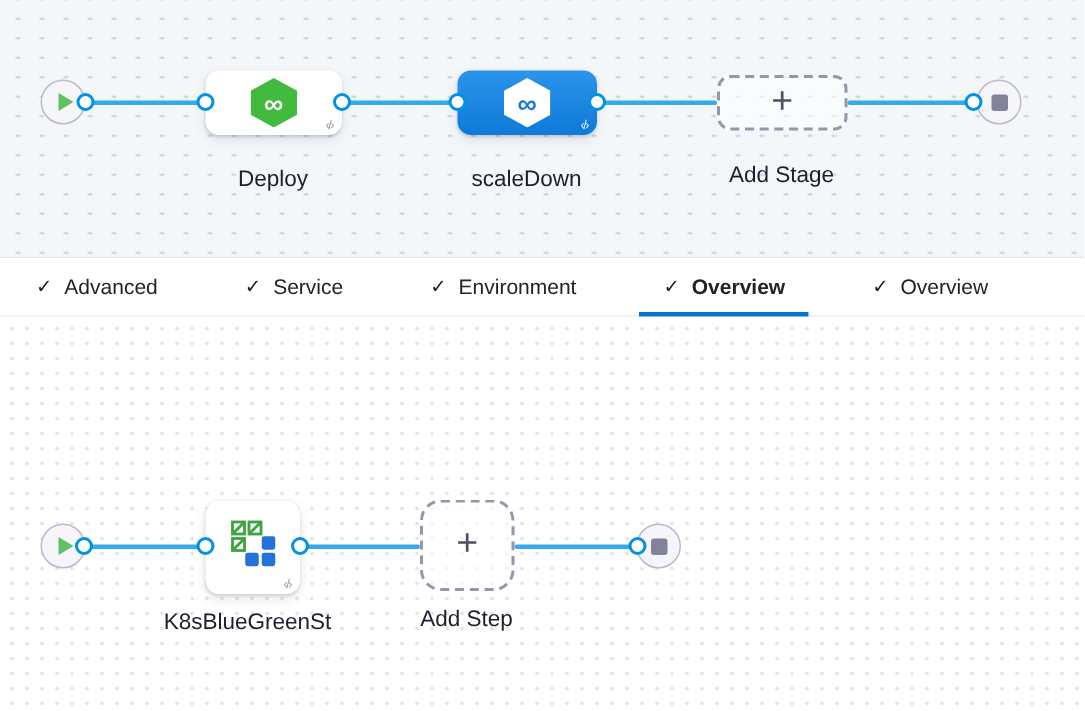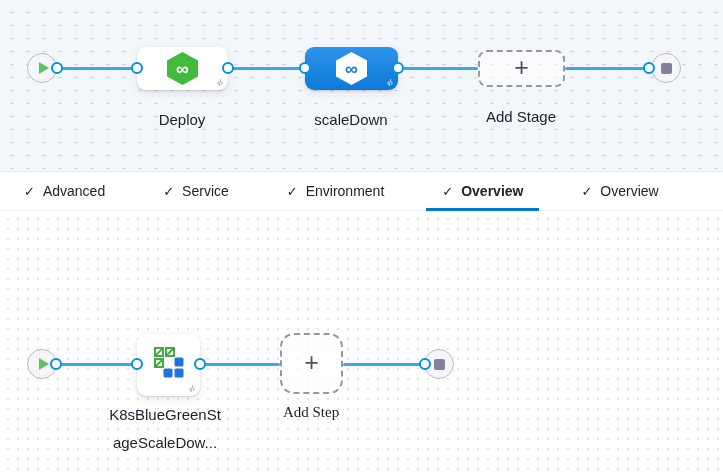--- a/index.html
+++ b/index.html
@@ -201,17 +201,16 @@
     <span class="plus">+</span>
   </div>
 
   <div class="port" style="left:56px;top:364px;"></div>
   <div class="port" style="left:137px;top:364px;"></div>
   <div class="port" style="left:200px;top:364px;"></div>
   <div class="port" style="left:425px;top:364px;"></div>
 
   <div class="node-label step-label" style="left:100px;top:401px;width:130px;">
     <div>K8sBlueGreenSt</div>
-    <div>ageScaleDow...</div>
-  </div>
-  <div class="node-label" style="left:256px;top:404px;width:110px;font-family:Liberation Serif, serif;">Add Step</div>
+  </div>
+  <div class="node-label" style="left:256px;top:404px;width:110px;">Add Step</div>
 
 </div>
 
 </body></html>

